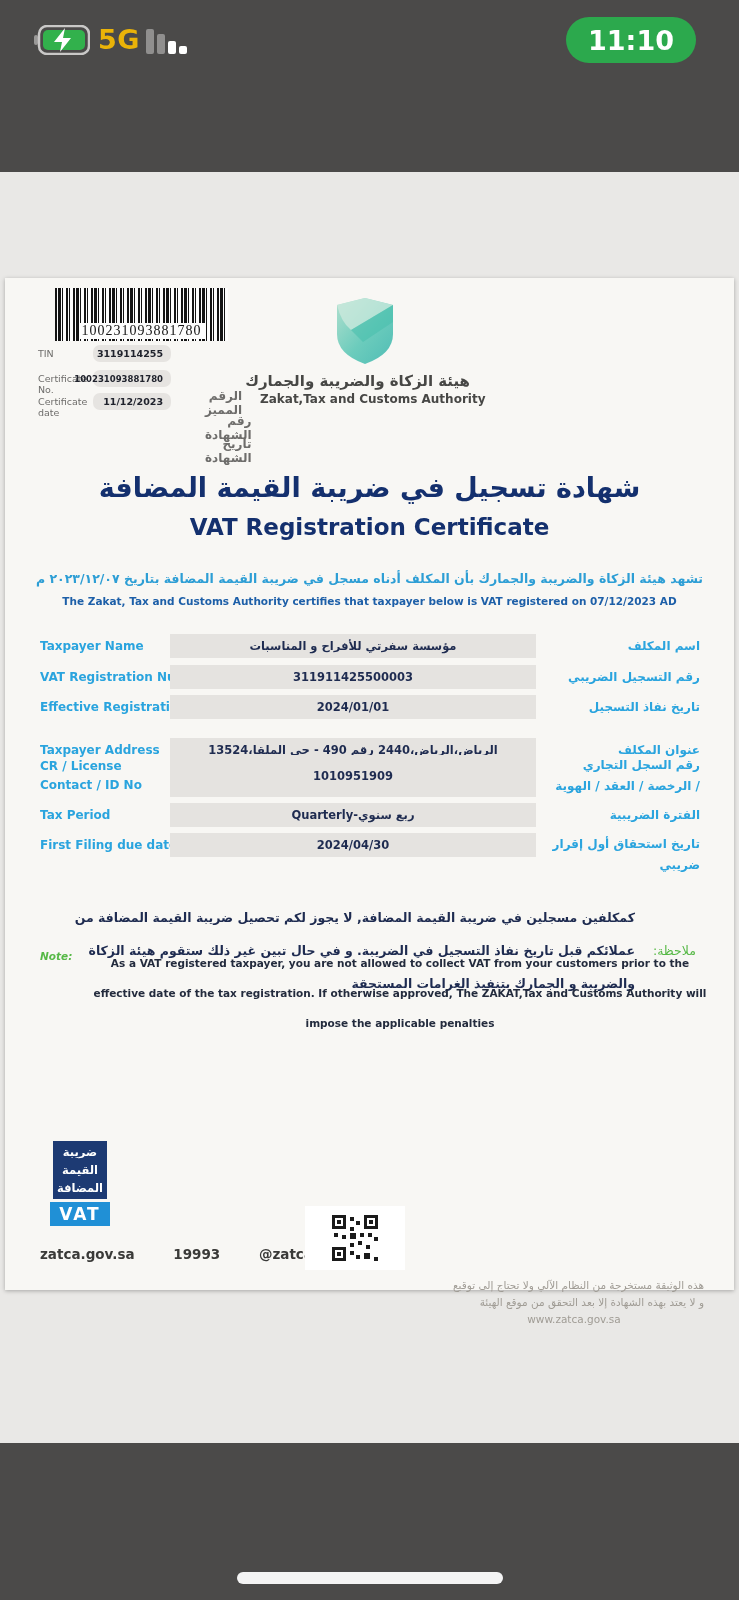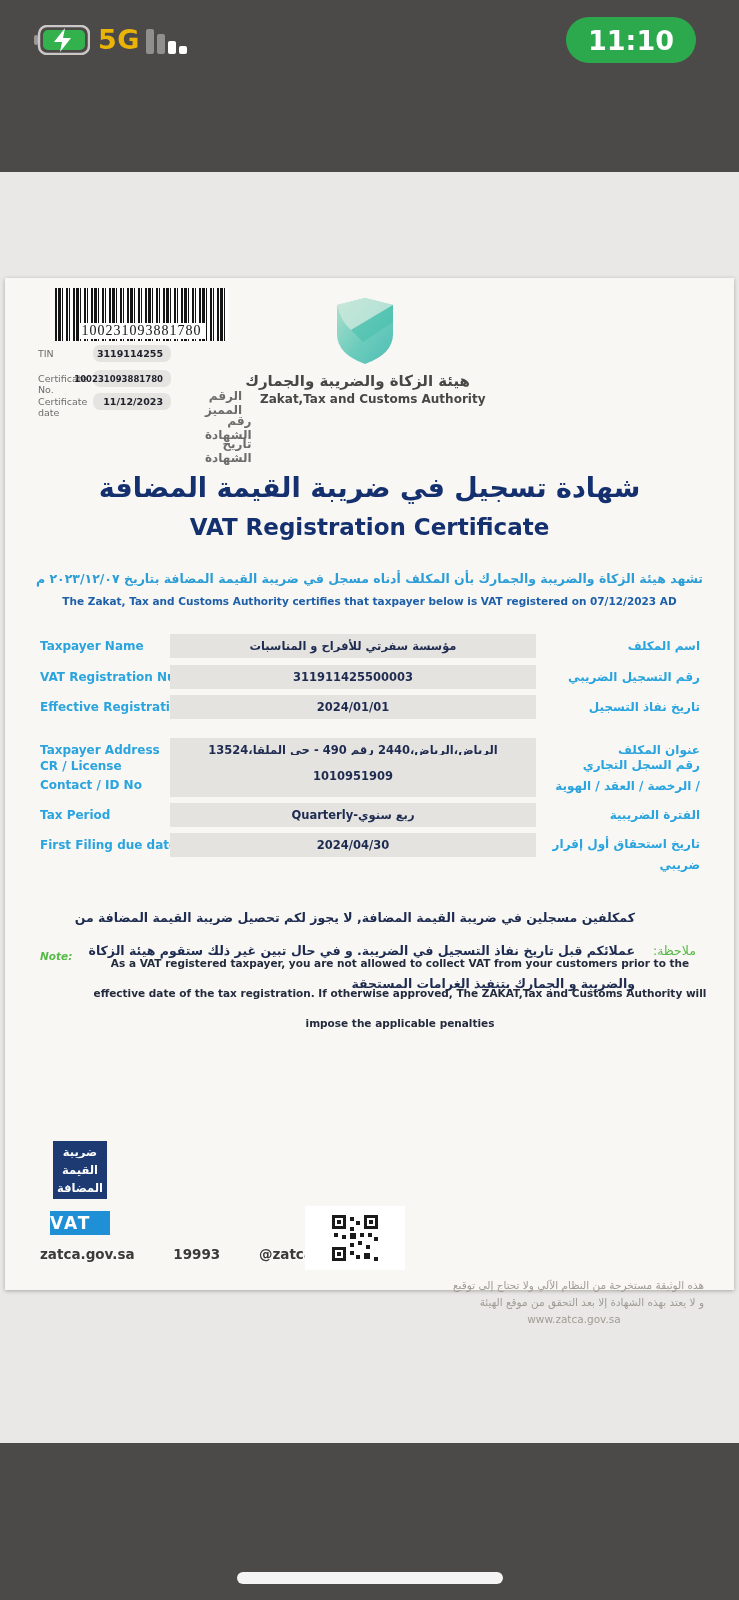--- a/index.html
+++ b/index.html
@@ -87,21 +87,21 @@
   .note-ar-text{position:absolute;left:62px;top:623px;width:568px;direction:rtl;text-align:right;
                 font-size:12.5px;font-weight:bold;color:#1e2b50;line-height:33px;}
   .note-en-label{position:absolute;left:35px;top:672px;font-size:10.5px;font-weight:bold;color:#57b947;font-style:italic;}
   .note-en-text{position:absolute;left:88px;top:670px;width:614px;text-align:center;
                 font-size:10.5px;font-weight:bold;color:#232b3d;line-height:30px;}
 
   
   .vat-badge{position:absolute;left:45px;top:863px;width:60px;}
   .vat-top{margin:0 3px;background:#1d3a73;color:#fff;text-align:center;font-size:11.5px;
            font-weight:bold;direction:rtl;line-height:18px;padding:2px 0;}
-  .vat-bottom{margin-top:12px;background:#2090d6;color:#fff;text-align:left;font-size:17px;
+  .vat-bottom{margin-top:3px;background:#2090d6;color:#fff;text-align:center;font-size:17px;
               font-weight:bold;letter-spacing:2px;line-height:24px;}
 
   
   .foot-left{position:absolute;left:35px;top:968px;font-size:13.5px;font-weight:bold;color:#3a3a38;}
   .foot-left span{margin-right:34px;}
   .qr-box{position:absolute;left:300px;top:928px;width:100px;height:64px;background:#fff;
           display:flex;align-items:center;justify-content:center;}
   .disclaimer{position:absolute;right:30px;top:999px;width:260px;direction:rtl;text-align:right;
               font-size:10.5px;color:#a09c95;line-height:17px;}
   .disclaimer .dl3{text-align:center;direction:ltr;}

